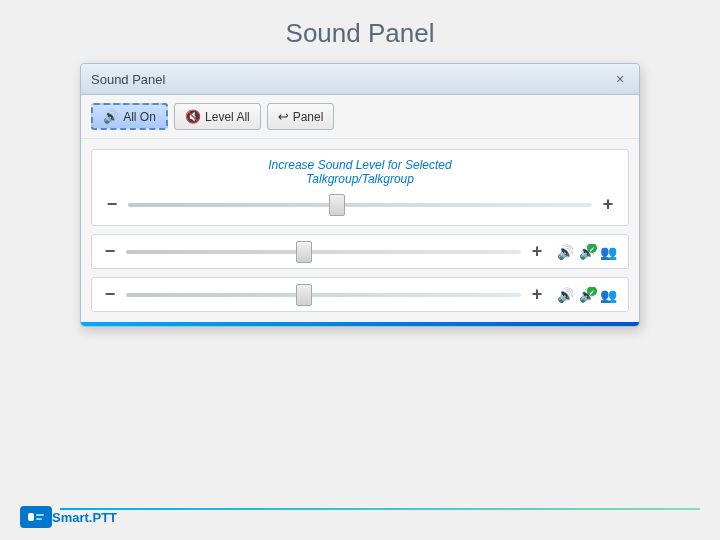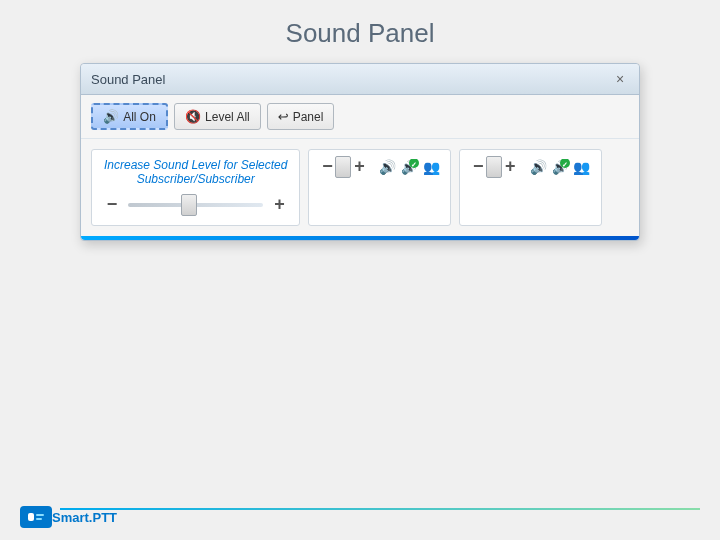--- a/index.html
+++ b/index.html
@@ -88,21 +88,21 @@
     }
 
     .btn-icon {
       font-size: 13px;
     }
 
     
     .dialog-content {
       padding: 10px;
       display: flex;
-      flex-direction: row;
+      flex-direction: column;
       gap: 8px;
     }
 
     
     .volume-section {
       background: #fff;
       border: 1px solid #d0d8e0;
       border-radius: 3px;
       padding: 8px 12px 10px;
       display: flex;
@@ -276,21 +276,21 @@
       <span class="btn-icon">↩</span>
       <span>Panel</span>
     </button>
   </div>
 
   <div class="dialog-content">
 
     <div class="volume-section">
       <div class="volume-label">
         <span>Increase Sound Level for Selected</span><br>
-        <span>Subscriber/Subscriber</span>
+        <span>Talkgroup/Talkgroup</span>
       </div>
       <div class="slider-row">
         <span class="slider-minus">−</span>
         <div class="slider-track">
           <div class="slider-thumb"></div>
         </div>
         <span class="slider-plus">+</span>
       </div>
     </div>
 

